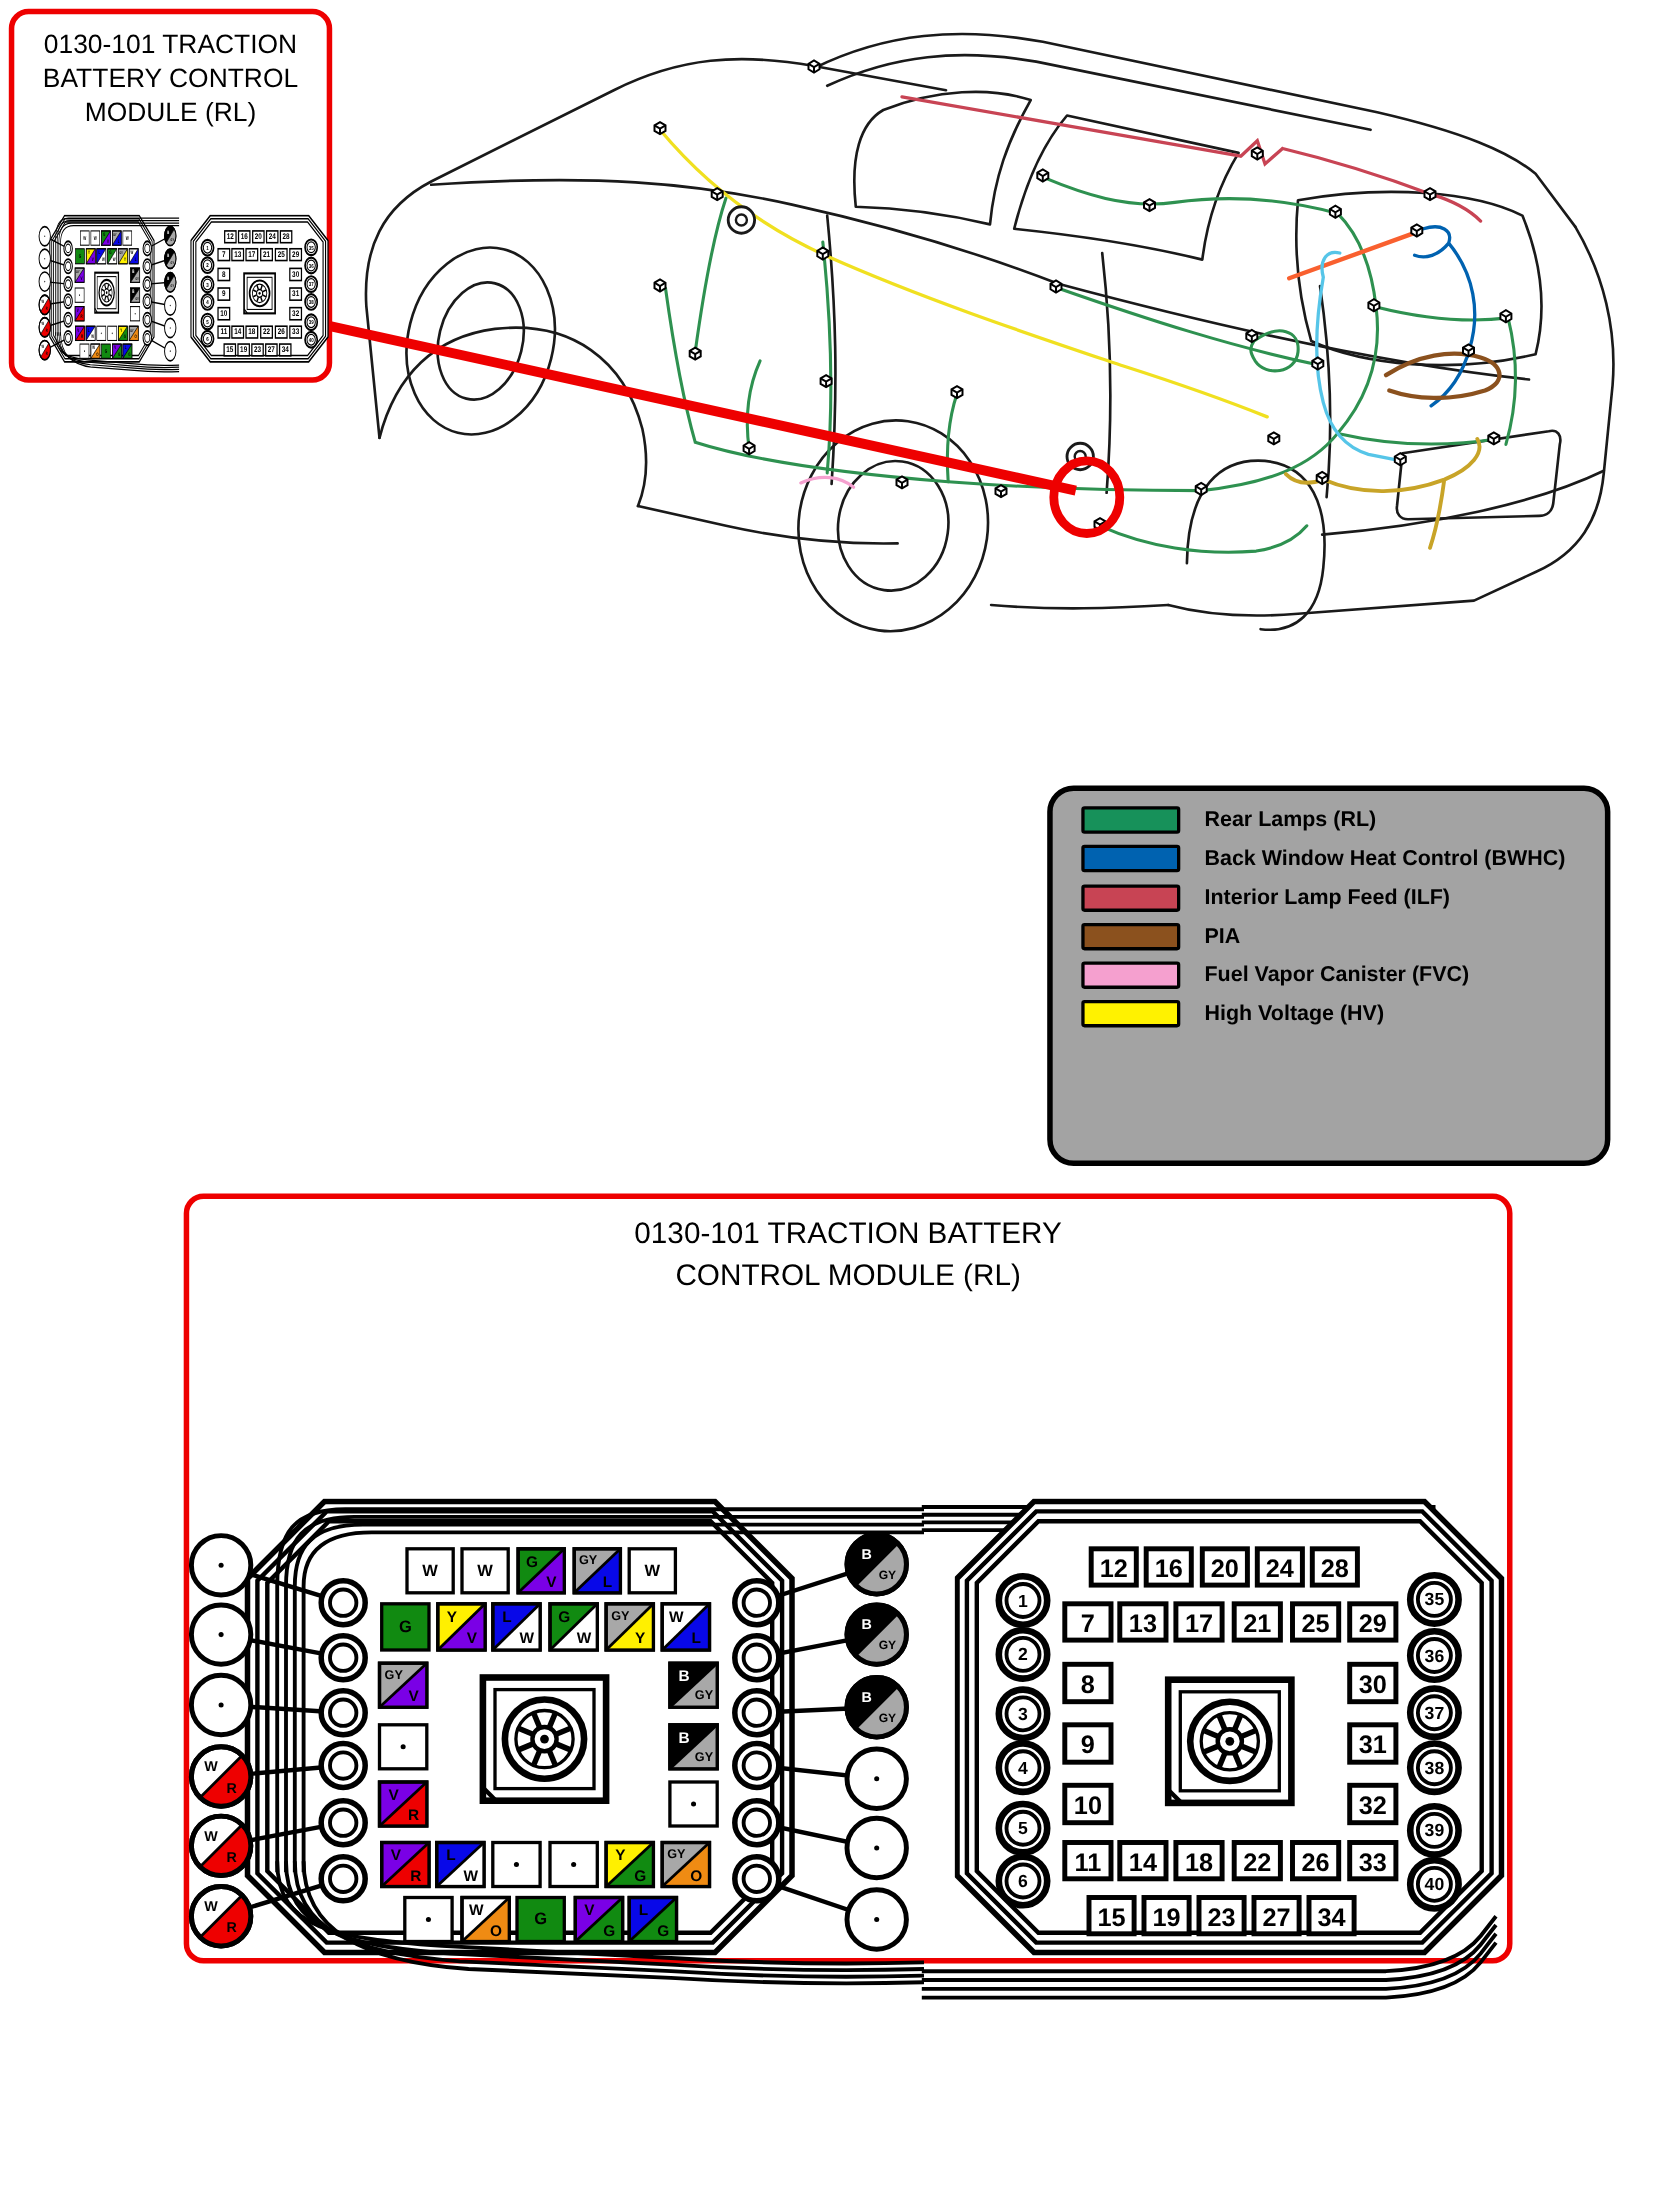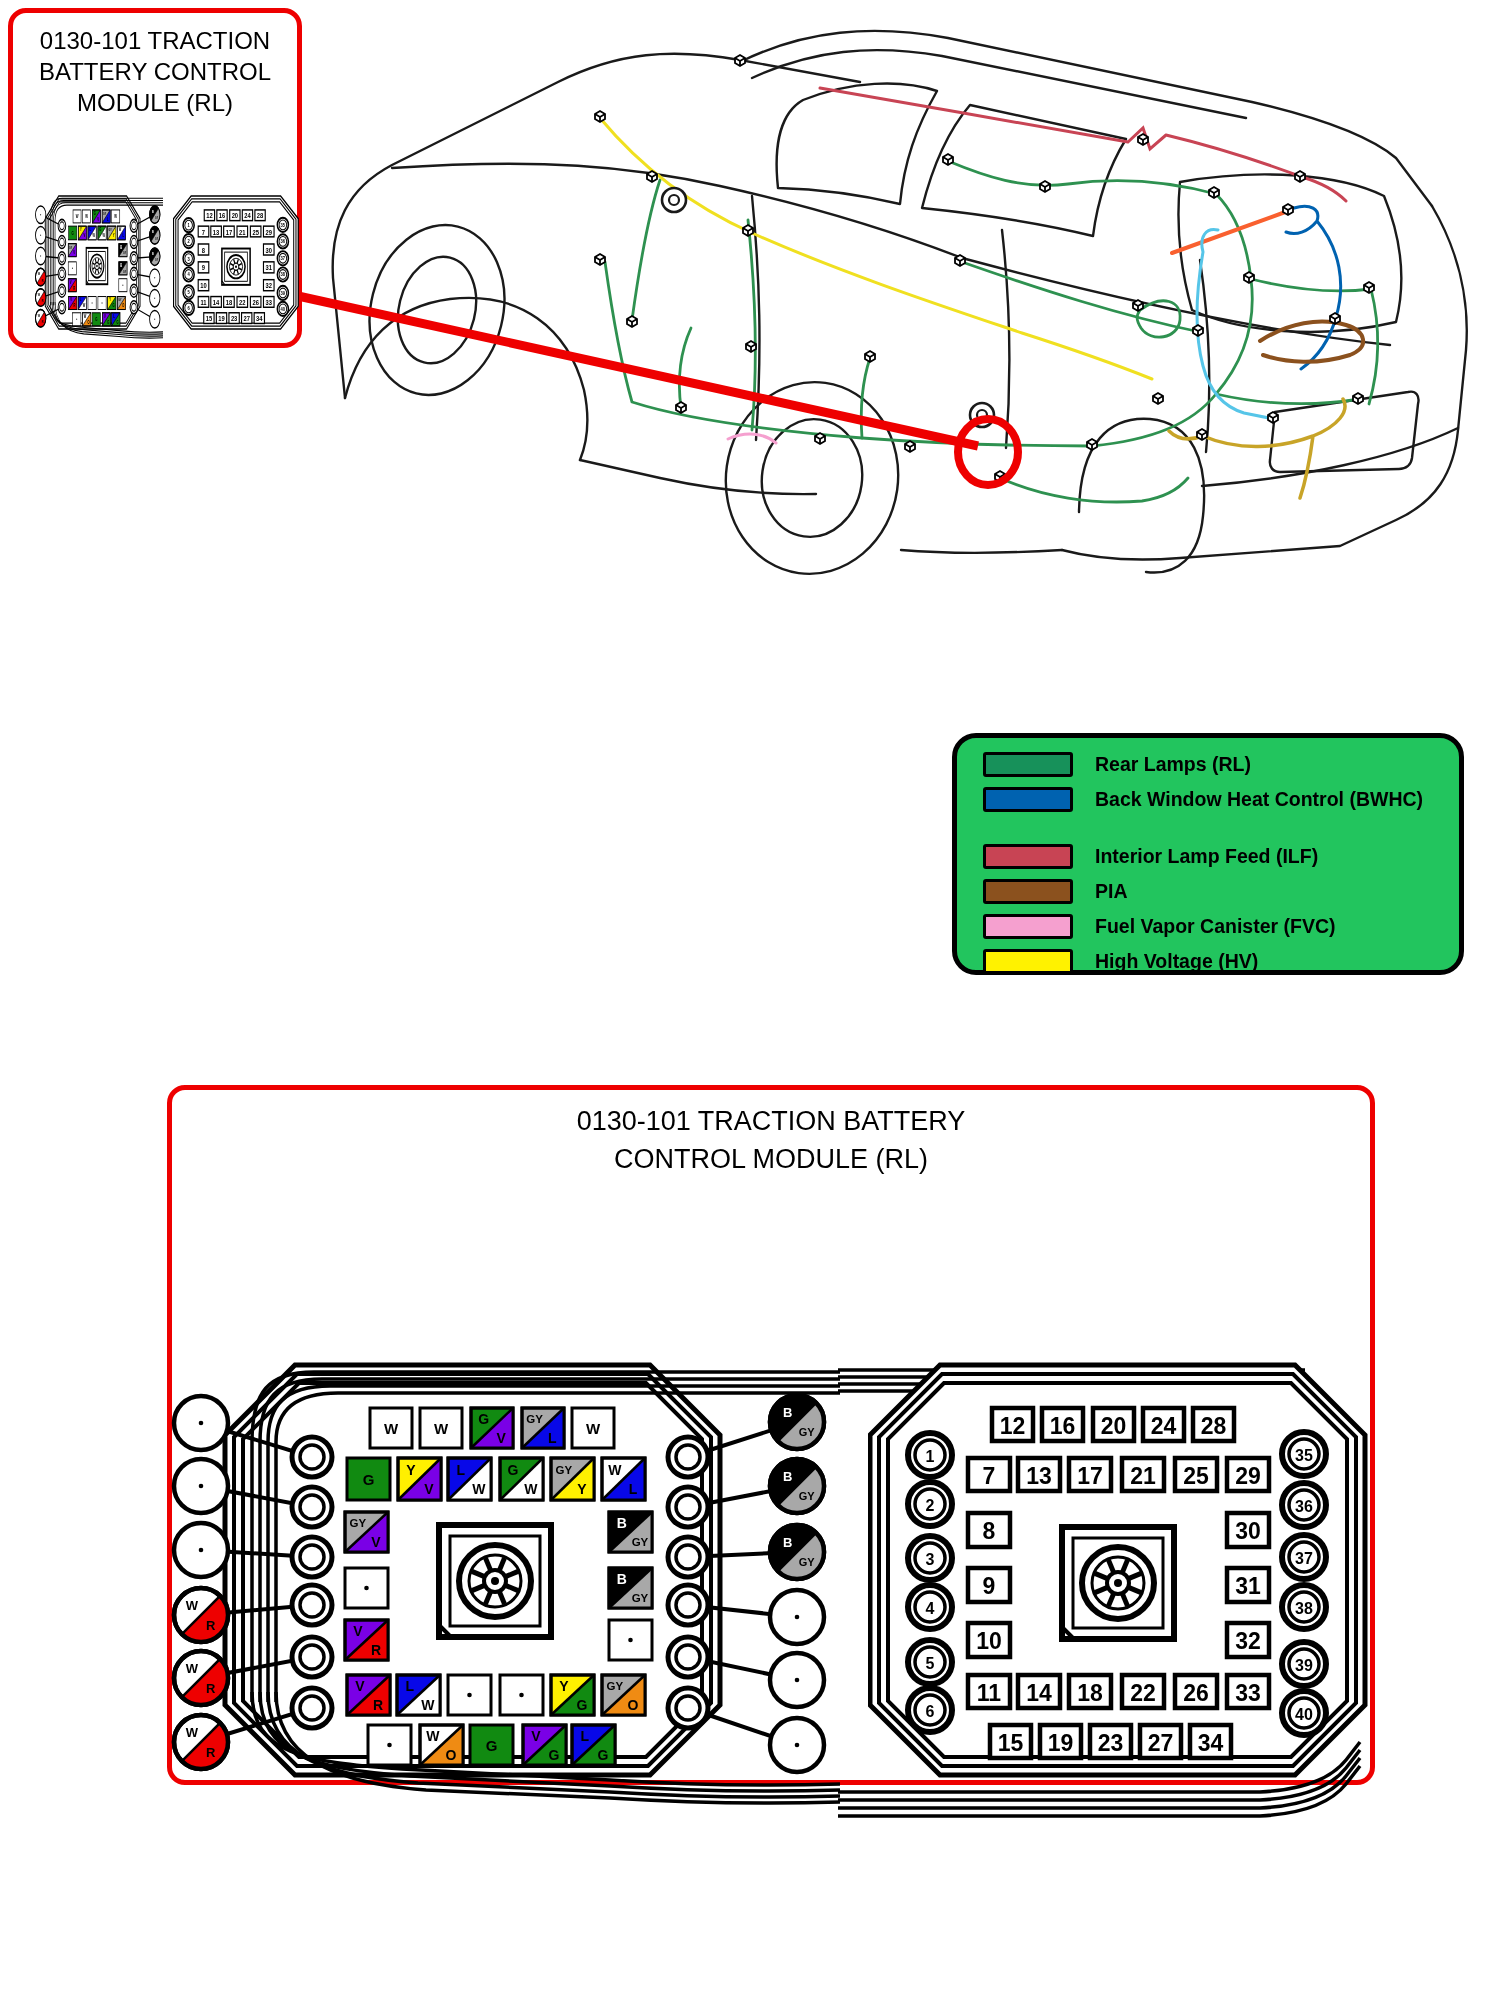--- a/index.html
+++ b/index.html
@@ -9,25 +9,25 @@
   .module-box{position:absolute;border:5px solid #ee0000;border-radius:18px;
               background:#fff;box-sizing:border-box;z-index:10}
   #top-box{left:8px;top:8px;width:294px;height:340px}
   #bottom-box{left:167px;top:1085px;width:1208px;height:700px}
   .box-title{font-weight:normal;color:#000;text-align:center}
   #top-box .box-title{font-size:24px;line-height:31px;padding-top:12px}
   #bottom-box .box-title{font-size:27px;line-height:38px;padding-top:12px}
   .abs{position:absolute}
   #car-svg{left:300px;top:10px;width:1205px;height:575px;z-index:1}
   #annot-svg{left:0;top:0;width:1508px;height:1998px;z-index:6;pointer-events:none}
-  #legend{position:absolute;left:952px;top:733px;width:512px;height:242px;
-          border:5px solid #000;border-radius:24px;background:#22c55e;
+  #legend{position:absolute;left:952px;top:714px;width:512px;height:346px;
+          border:5px solid #000;border-radius:24px;background:#a3a3a3;
           box-sizing:border-box;padding:9px 0 0 26px;z-index:5}
   .legend-row{display:flex;align-items:center;height:35px}
-  .legend-row.gap{margin-top:22px}
+  .legend-row.gap{margin-top:1px}
   .swatch{width:90px;height:25px;border:3px solid #000;border-radius:3px;
           box-sizing:border-box;margin-right:22px;flex:none}
   .legend-label{font-weight:bold;font-size:19.5px;color:#000;white-space:nowrap}
   #mini-a{left:16px;top:182px;width:134px;height:146px}
   #mini-b{left:160px;top:182px;width:126px;height:146px}
   #strip-svg{left:658px;top:272px;width:545px;height:460px;z-index:1}
   #conn-a{left:-32px;top:272px;width:700px;height:450px;z-index:2}
   #conn-b{left:696px;top:272px;width:500px;height:450px;z-index:2}
 </style>
 </head>

